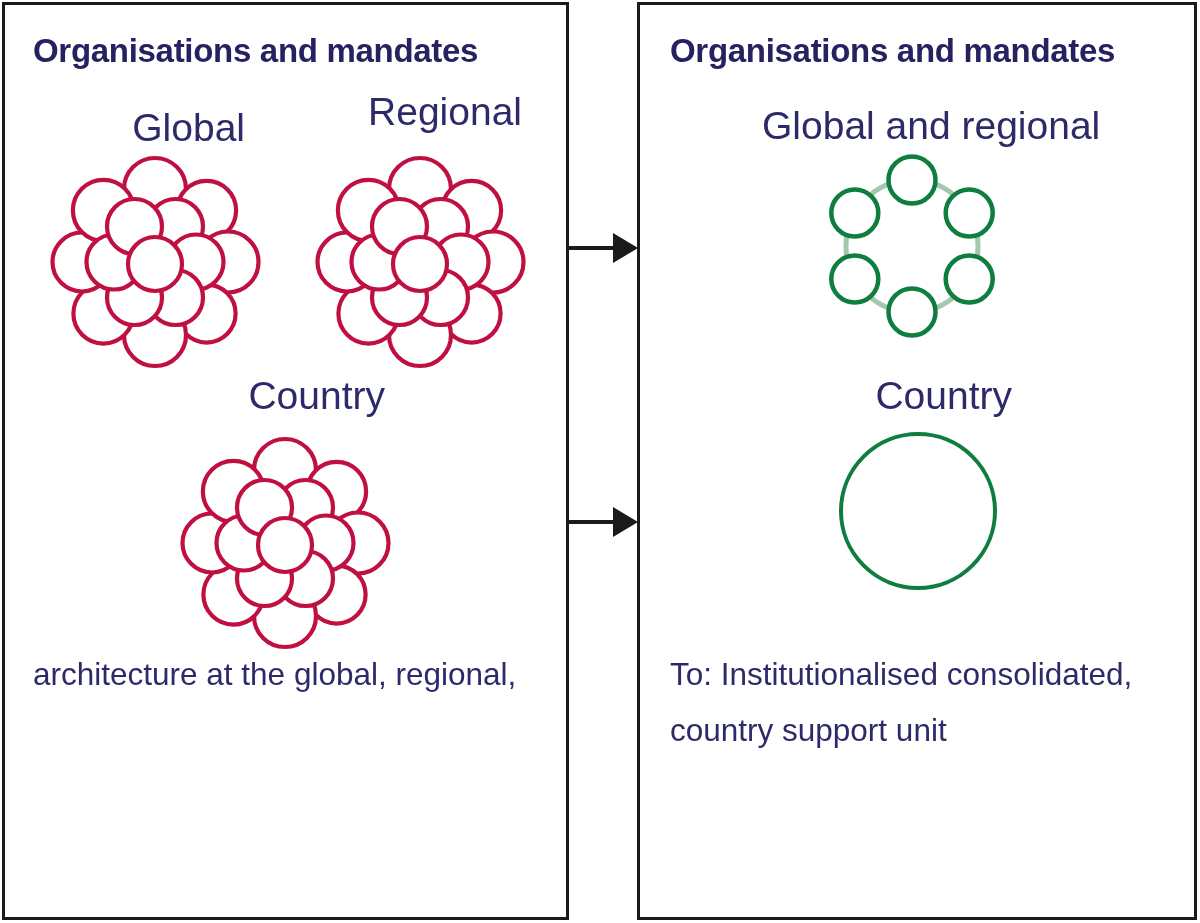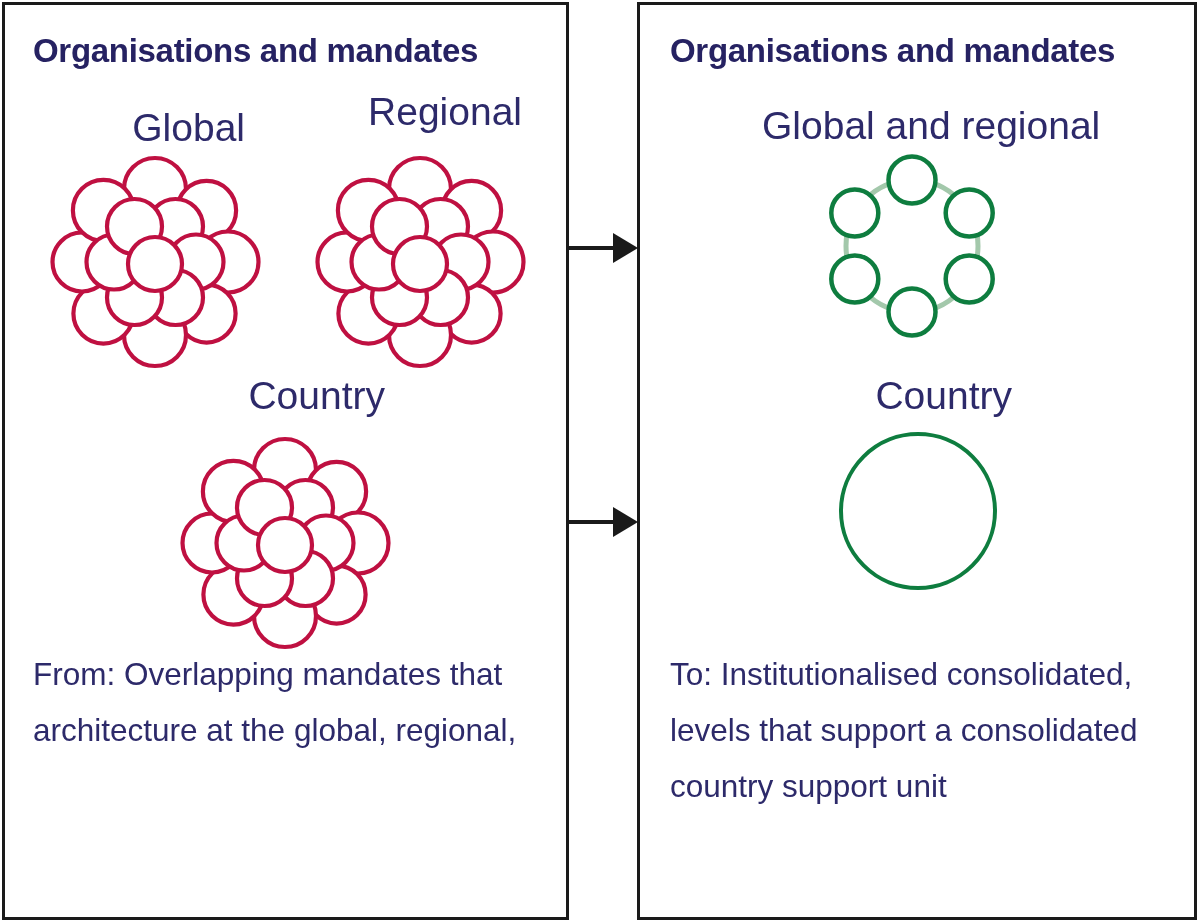--- a/index.html
+++ b/index.html
@@ -99,21 +99,20 @@
     <circle cx="20.5" cy="-35.5" r="27.5" class="cluster-circle"></circle>
     <circle cx="41.0" cy="0.0" r="27.5" class="cluster-circle"></circle>
     <circle cx="20.5" cy="35.5" r="27.5" class="cluster-circle"></circle>
     <circle cx="-20.5" cy="35.5" r="27.5" class="cluster-circle"></circle>
     <circle cx="-41.0" cy="0.0" r="27.5" class="cluster-circle"></circle>
     <circle cx="-20.5" cy="-35.5" r="27.5" class="cluster-circle"></circle>
     <circle cx="0.0" cy="2.0" r="27.0" class="cluster-circle"></circle>
   </svg>
 
 <div class="caption" style="left:33px;top:646px;">
-  <div class="cap-line">From: Overlapping mandates that</div>
   <div class="cap-line">architecture at the global, regional,</div>
 </div>
 
 <svg class="fig" style="left:567px;top:226px;" width="72" height="44" viewBox="0 0 72 44">
   <line class="arrow-line" x1="0" y1="22" x2="48" y2="22"></line>
   <polygon class="arrow-head" points="46,7 46,37 71,22"></polygon>
 </svg>
 <svg class="fig" style="left:567px;top:500px;" width="72" height="44" viewBox="0 0 72 44">
   <line class="arrow-line" x1="0" y1="22" x2="48" y2="22"></line>
   <polygon class="arrow-head" points="46,7 46,37 71,22"></polygon>
@@ -133,15 +132,14 @@
     <circle cx="-57.2" cy="33.0" r="23.5" class="ring-node"></circle>
     <circle cx="-57.2" cy="-33.0" r="23.5" class="ring-node"></circle>
   </svg>
 
 <svg class="fig" style="left:837px;top:430px;" width="162" height="162" viewBox="-81 -81 162 162">
   <circle class="big-circle" cx="0" cy="0" r="77"></circle>
 </svg>
 
 <div class="caption" style="left:670px;top:646px;">
   <div class="cap-line">To: Institutionalised consolidated,</div>
-  <div class="cap-line">levels that support a consolidated</div>
   <div class="cap-line">country support unit</div>
 </div>
 
 </body></html>

